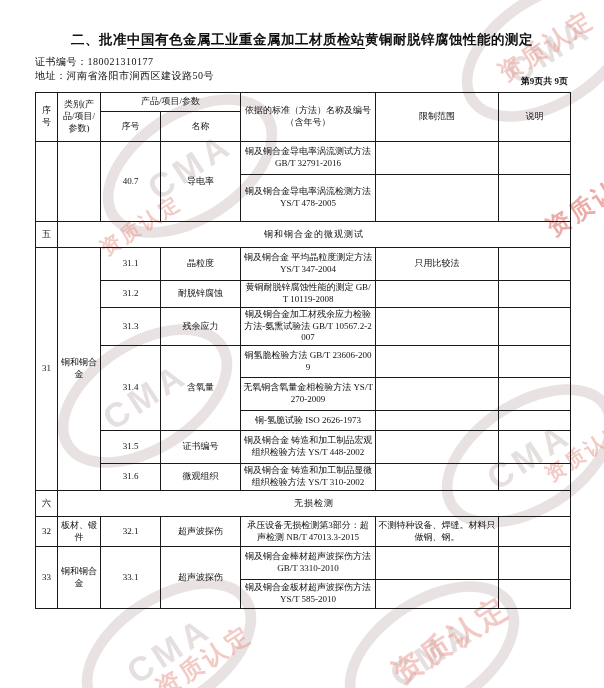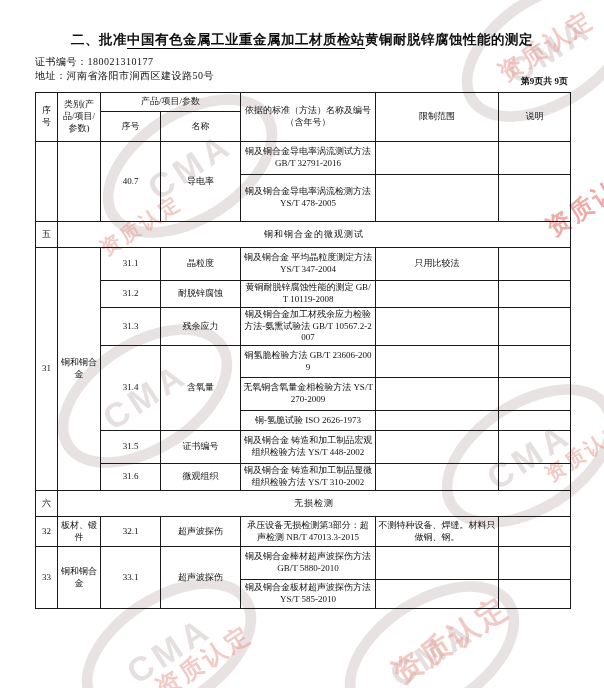--- a/index.html
+++ b/index.html
@@ -222,21 +222,21 @@
         <td>承压设备无损检测第3部分：超声检测 NB/T 47013.3-2015</td>
         <td>不测特种设备、焊缝。材料只做铜、钢。</td>
         <td></td>
       </tr>
 
       <tr style="height:33px">
         <td rowspan="2">33</td>
         <td rowspan="2">铜和铜合金</td>
         <td rowspan="2">33.1</td>
         <td rowspan="2">超声波探伤</td>
-        <td>铜及铜合金棒材超声波探伤方法 GB/T 5880-2010</td>
+        <td>铜及铜合金棒材超声波探伤方法 GB/T 3310-2010</td>
         <td></td>
         <td></td>
       </tr>
       <tr style="height:29px">
         <td>铜及铜合金板材超声波探伤方法 YS/T 585-2010</td>
         <td></td>
         <td></td>
       </tr>
     </tbody>
       </table>

